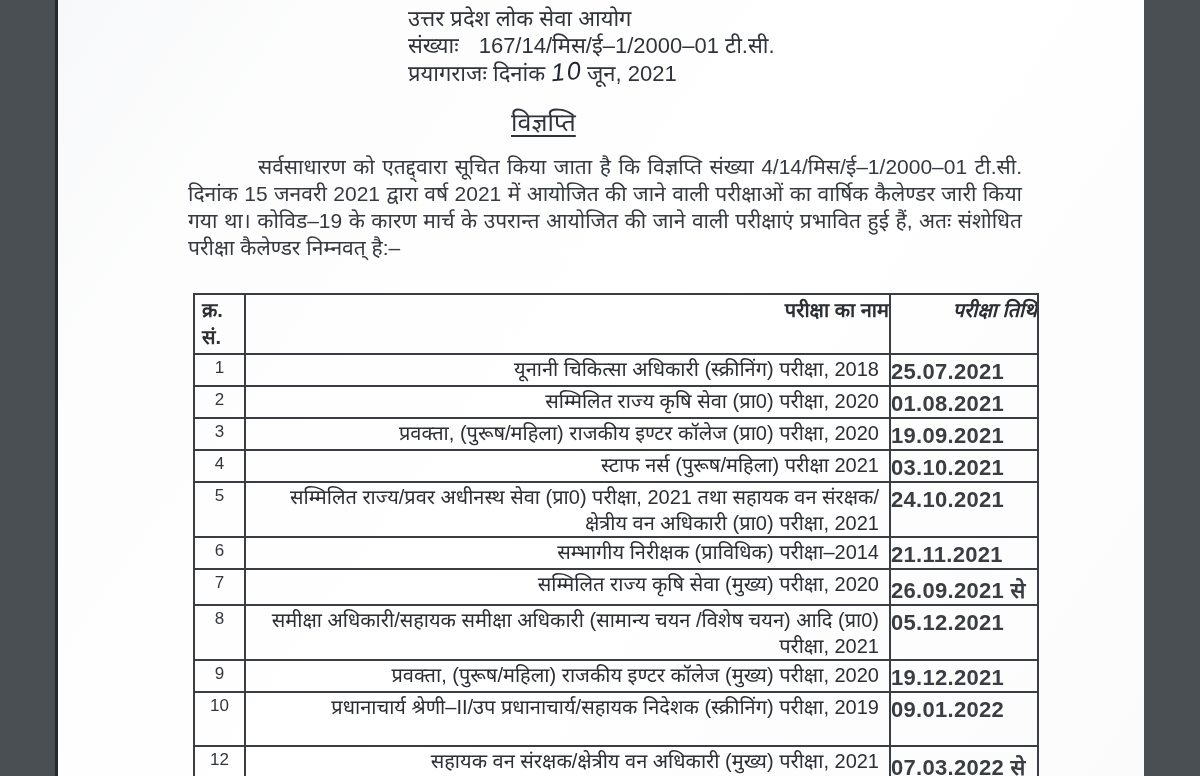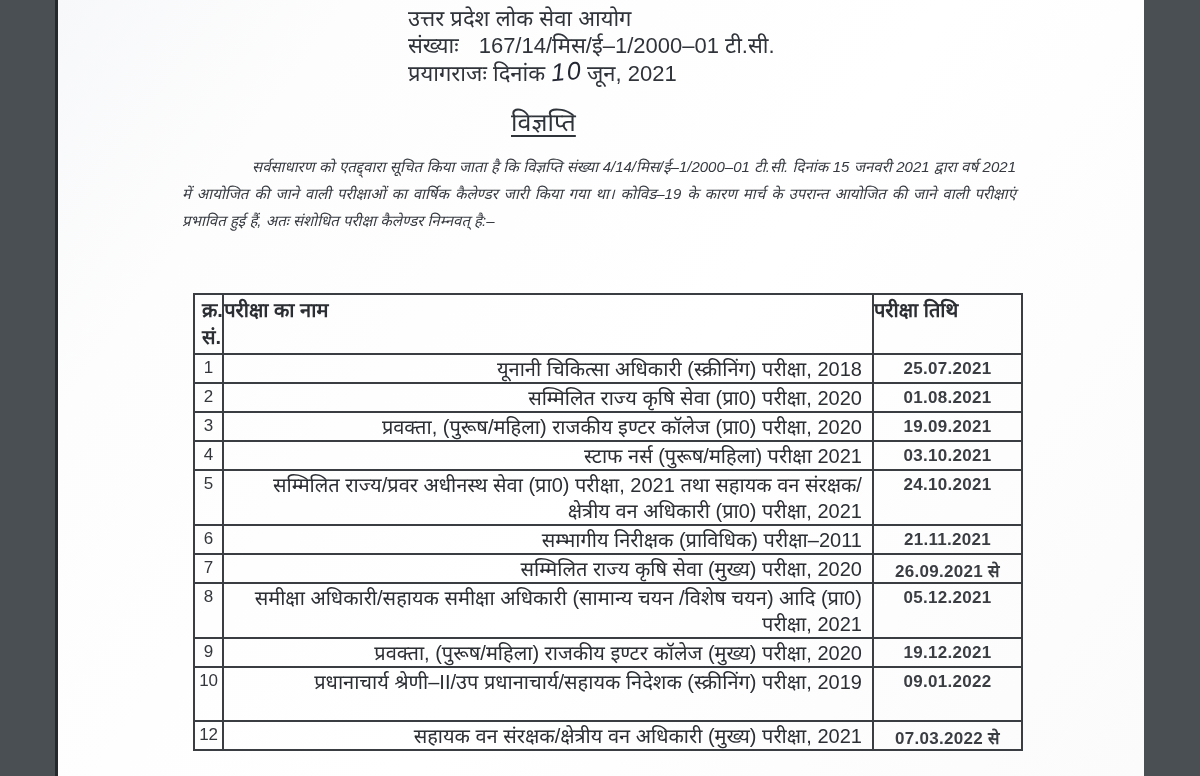--- a/index.html
+++ b/index.html
@@ -52,54 +52,53 @@
     left: 453px;
     top: 104px;
     font-size: 25px;
     color: #2f333a;
     text-decoration: underline;
     text-underline-offset: 4px;
   }
 
   .body-para {
     position: absolute;
-    left: 124px;
+    left: 130px;
     top: 153px;
     width: 834px;
-    font-size: 15px;
+    font-size: 21px;
     line-height: 27px;
     text-align: justify;
     text-indent: 70px;
     color: #363a40;
-    font-style: italic;
   }
 
   .exam-table {
     position: absolute;
     left: 135px;
     top: 293px;
     width: 830px;
     border-collapse: collapse;
     table-layout: fixed;
     font-size: 20px;
     color: #2b2e33;
   }
   .exam-table th, .exam-table td {
     border: 2px solid #3a3d42;
     vertical-align: top;
     overflow: hidden;
   }
-  .col-sno  { width: 29px; }
+  .col-sno  { width: 51px; }
   .col-name { width: 645px; }
-  .col-date { width: 148px; }
+  .col-date { width: 148px; font-style: italic; }
 
   .exam-table thead tr { height: 60px; }
   .exam-table thead th {
     font-weight: bold;
-    text-align: left;
+    text-align: right;
     padding-top: 2px;
     line-height: 27px;
   }
   .exam-table thead th.col-sno {
     text-align: left;
     padding-left: 7px;
   }
   .exam-table thead th.col-sno span { display: block; }
 
   .exam-table tbody tr.r-s { height: 27px; }
@@ -110,22 +109,21 @@
     font-size: 17px;
     padding-top: 3px;
     color: #33363b;
   }
   .name-cell {
     padding: 1px 10px 0 12px;
     line-height: 26px;
     text-align: right;
   }
   .date-cell {
-    text-align: center;
-    font-size: 17px;
+    font-size: 22px;
     font-weight: bold;
     padding-top: 4px;
     letter-spacing: 0.3px;
     color: #3a3d42;
     white-space: nowrap;
     margin-top: 14px;
   }
 </style>
 </head>
 <body>
@@ -175,21 +173,21 @@
           <td class="name-cell">स्टाफ नर्स (पुरूष/महिला) परीक्षा 2021</td>
           <td class="date-cell">03.10.2021</td>
         </tr>
         <tr class="r-d">
           <td class="sno-cell">5</td>
           <td class="name-cell">सम्मिलित राज्य/प्रवर अधीनस्थ सेवा (प्रा0) परीक्षा, 2021 तथा सहायक वन संरक्षक/क्षेत्रीय वन अधिकारी (प्रा0) परीक्षा, 2021</td>
           <td class="date-cell">24.10.2021</td>
         </tr>
         <tr class="r-s">
           <td class="sno-cell">6</td>
-          <td class="name-cell">सम्भागीय निरीक्षक (प्राविधिक) परीक्षा–2011</td>
+          <td class="name-cell">सम्भागीय निरीक्षक (प्राविधिक) परीक्षा–2014</td>
           <td class="date-cell">21.11.2021</td>
         </tr>
         <tr class="r-s">
           <td class="sno-cell">7</td>
           <td class="name-cell">सम्मिलित राज्य कृषि सेवा (मुख्य) परीक्षा, 2020</td>
           <td class="date-cell">26.09.2021 से</td>
         </tr>
         <tr class="r-d">
           <td class="sno-cell">8</td>
           <td class="name-cell">समीक्षा अधिकारी/सहायक समीक्षा अधिकारी (सामान्य चयन /विशेष चयन) आदि (प्रा0) परीक्षा, 2021</td>

